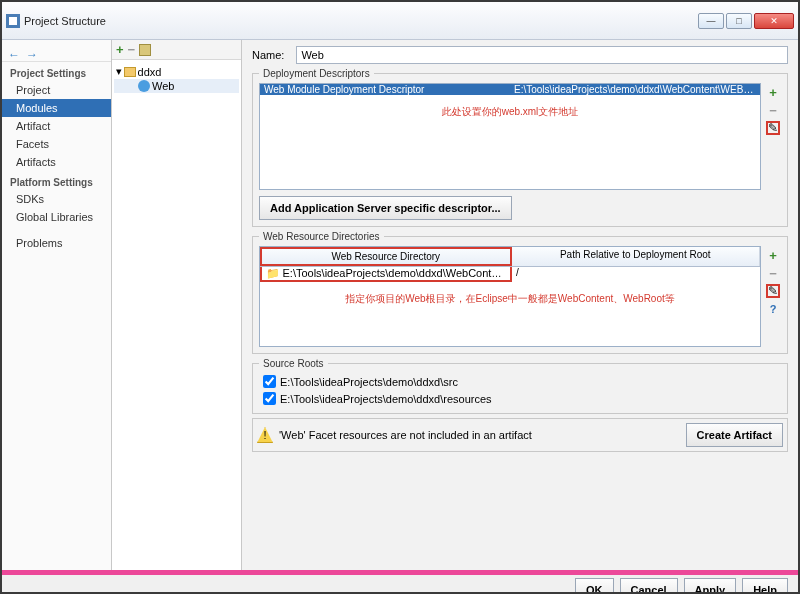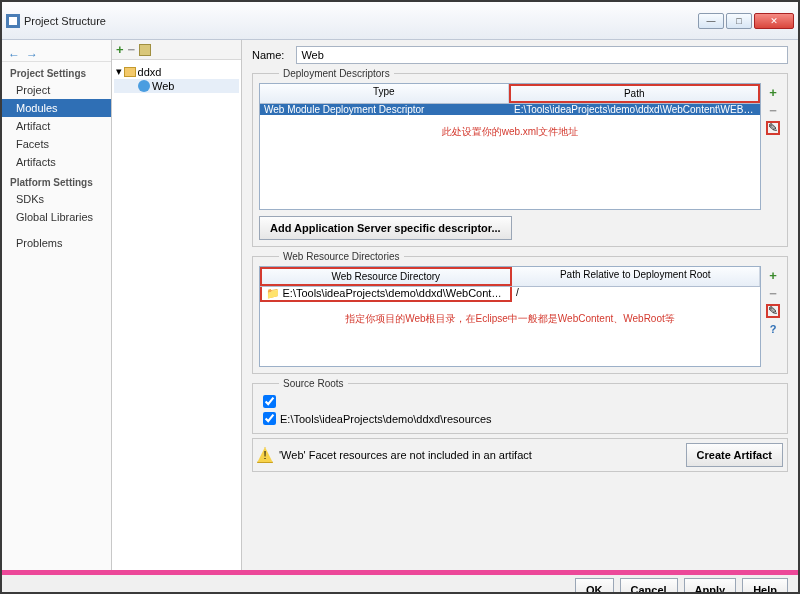--- a/index.html
+++ b/index.html
@@ -24,21 +24,21 @@
 .copy { width:12px;height:12px; background:#d9c77a; border:1px solid #a08f40;}
 .tree { padding:4px 2px;}
 .trow { display:flex; align-items:center; gap:2px; padding:1px 2px;}
 .trow.ind { padding-left: 24px; }
 .folder-icon { width:12px;height:10px;background:#f3c96b;border:1px solid #c49a2e;}
 .web-icon { width:12px;height:12px;border-radius:50%;background:#4a9de0;}
 .content { flex:1; background:#f2f2f2; padding: 6px 10px 0 10px; display:flex; flex-direction:column; gap:4px; overflow:hidden;}
 .namerow { display:flex; align-items:center; gap:12px; }
 .namerow input { flex:1; height:18px; border:1px solid #a8b4c4; padding:0 4px; background:#fff;}
 fieldset { border:1px solid #c8c8c8; padding: 4px 6px 6px; background:#f2f2f2;}
-fieldset legend { padding:0 4px; color:#333; font-size:10px;margin-left:20px;}
+fieldset legend { padding:0 4px; color:#333; font-size:10px;}
 .tbl-wrap { display:flex; gap:4px; }
 .tbl { flex:1; border:1px solid #9cb0c8; background:#fff; position:relative;}
 .thead { display:flex; background:linear-gradient(#fbfdff,#e7eef7); border-bottom:1px solid #b0bdd0;}
 .th { flex:1; text-align:center; padding:2px 0; border-right:1px solid #cdd6e2; font-size:10px;}
 .trow-d { display:flex; }
 .td { flex:1; padding:0 4px; font-size:10px; white-space:nowrap; overflow:hidden; text-overflow:ellipsis;}
 .trow-sel .td { background:#2f6fb5; color:#fff;}
 .hlred { border:2px solid #d43a2f; }
 .side-ops { width:16px; display:flex; flex-direction:column; gap:4px; align-items:center; padding-top:2px;}
 .opbtn { width:14px;height:14px; display:flex;align-items:center;justify-content:center; border:1px solid transparent; font-size:12px;}
@@ -113,24 +113,20 @@
   <div class="content">
     <div class="namerow">
       <span>Name:</span>
       <input value="Web" style="">
     </div>
 
     <fieldset>
       <legend>Deployment Descriptors</legend>
       <div class="tbl-wrap">
         <div class="tbl">
-          <div class="thead">
-            <div class="th">Type</div>
-            <div class="th hlred" style="border:2px solid #d43a2f;">Path</div>
-          </div>
           <div class="trow-d trow-sel">
             <div class="td">Web Module Deployment Descriptor</div>
             <div class="td">E:\Tools\ideaProjects\demo\ddxd\WebContent\WEB-INF\web.</div>
           </div>
           <div class="note">此处设置你的web.xml文件地址</div>
           <div class="spacer"></div>
         </div>
         <div class="side-ops">
           <div class="opbtn">
               <span class="plus">+</span>
@@ -175,20 +171,21 @@
               <span class="help">?</span>
             </div>
         </div>
       </div>
     </fieldset>
 
     <fieldset class="srcroots">
       <legend>Source Roots</legend>
       <div class="chkrow">
         <input type="checkbox" checked="" style="">
+        <span>E:\Tools\ideaProjects\demo\ddxd\src</span>
       </div>
       <div class="chkrow">
         <input type="checkbox" checked="" style="">
         <span>E:\Tools\ideaProjects\demo\ddxd\resources</span>
       </div>
     </fieldset>
 
     <div class="warnrow" style="border:1px solid #c8c8c8; background:#f2f2f2;">
       <span class="warn-icon">!</span>
       <span style="flex:1">'Web' Facet resources are not included in an artifact</span>

